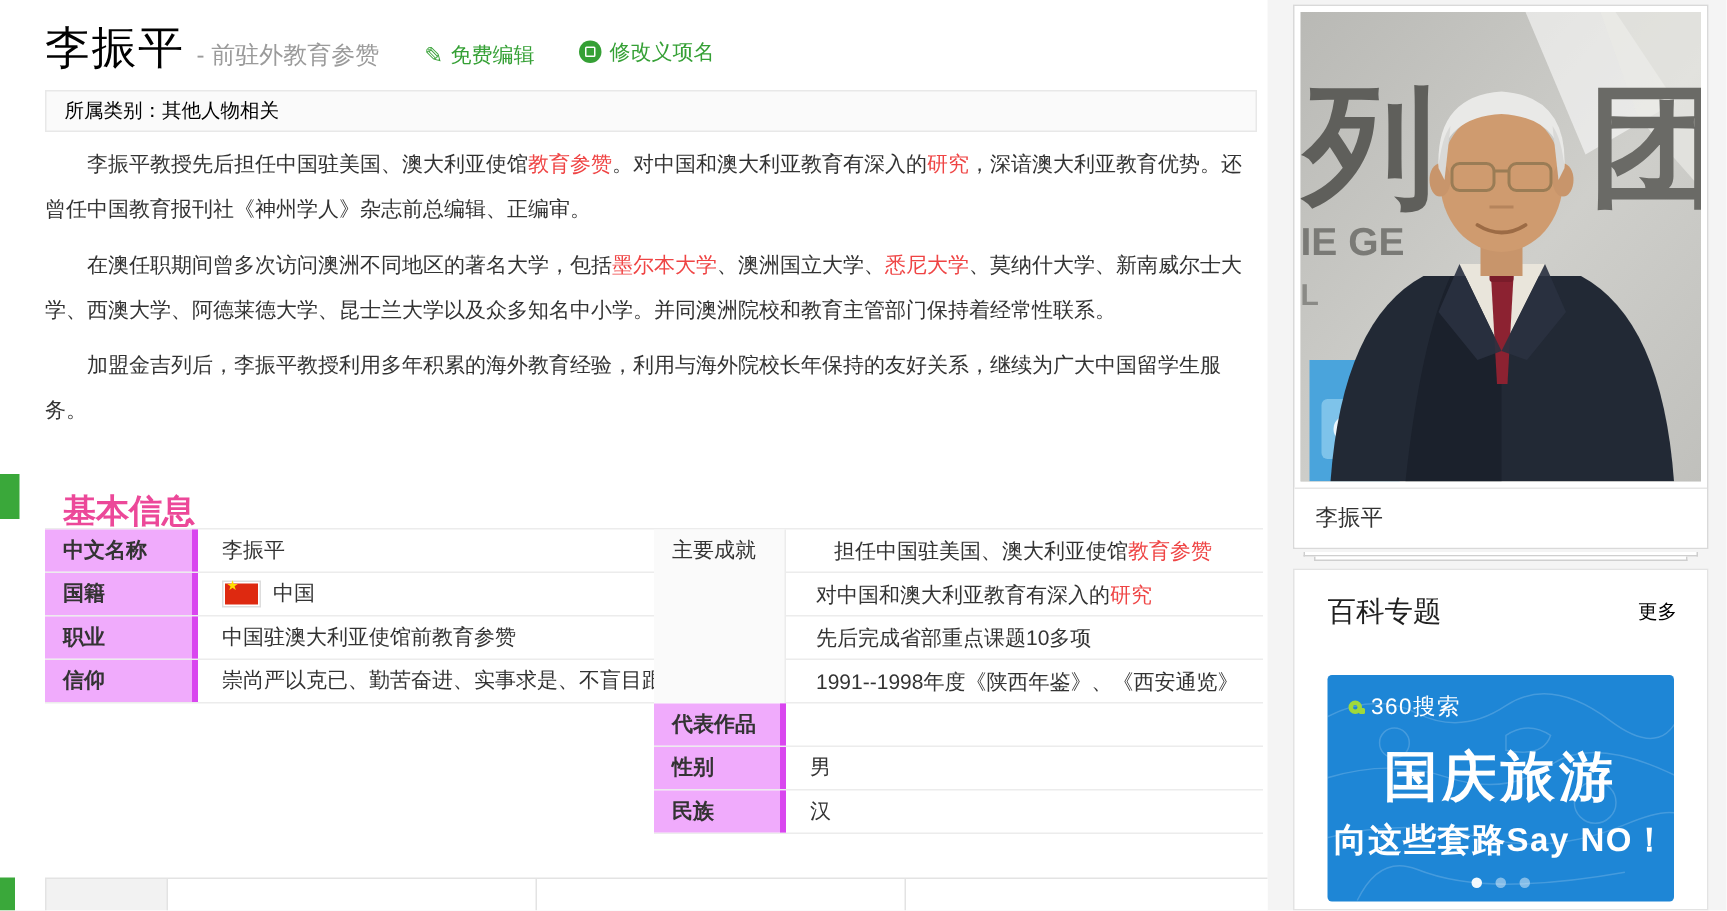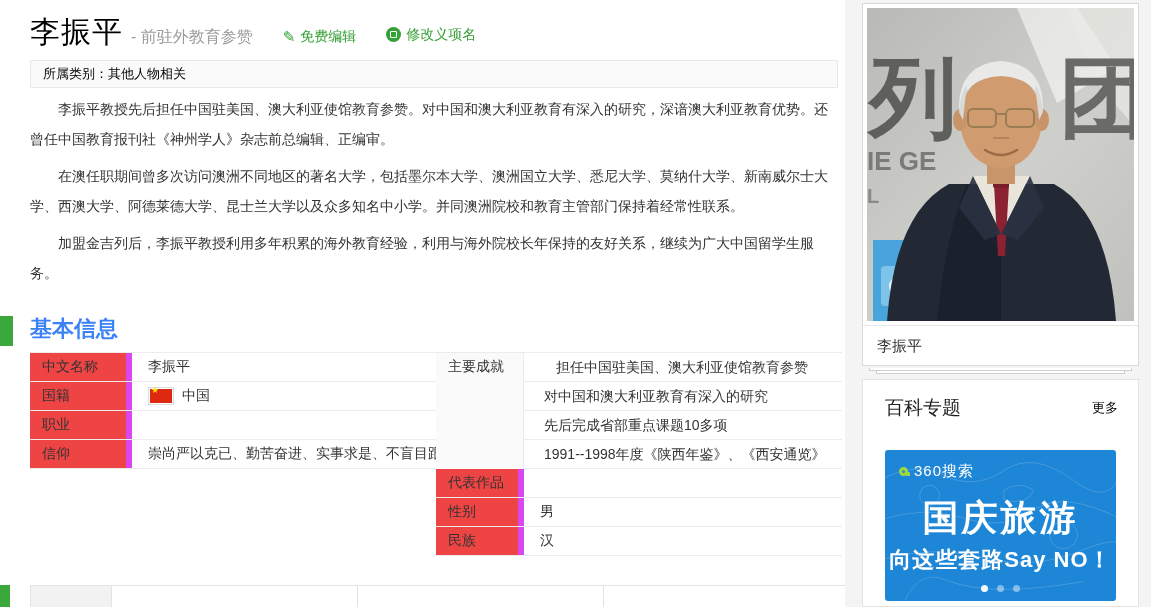--- a/index.html
+++ b/index.html
@@ -18,31 +18,31 @@
   .page-subtitle { font-size:16px; color:#9b9b9b; margin-left:8px; }
   .head-link { display:inline-flex; align-items:center; margin-left:30px; font-size:14px; color:#35a035; cursor:pointer; text-decoration:none; }
   .head-link .pencil { font-size:15px; margin-right:5px; color:#35a035; }
   .rename-badge { width:15px; height:15px; border-radius:50%; background:#35a035; margin-right:5px; position:relative; display:inline-block; }
   .rename-badge::after { content:""; position:absolute; left:4px; top:4px; width:5px; height:5px; border:1.5px solid #fff; border-radius:1px; }
 
   .category-bar { position:absolute; left:30px; top:60px; width:808px; height:28px; background:#fafafa; border:1px solid #e8e8e8; font-size:13px; color:#000000; line-height:26px; padding-left:12px; }
 
   .intro { position:absolute; left:30px; top:94px; width:798px; }
   .intro p { margin:0 0 7px 0; font-size:14px; line-height:30px; color:#333; text-indent:28px; }
-  a.lnk { color:#404040; text-decoration:none; cursor:pointer; }
+  a.lnk { color:#ef4444; text-decoration:none; cursor:pointer; }
 
   .sec-marker { position:absolute; left:0; top:316px; width:13px; height:30px; background:#3aa83a; }
-  .sec-title { position:absolute; left:30px; top:314px; margin:0; font-size:22px; font-weight:bold; color:#3b82f6; }
+  .sec-title { position:absolute; left:30px; top:314px; margin:12px; font-size:22px; font-weight:bold; color:#ec4899; }
 
   .info-table { position:absolute; left:30px; top:352px; width:812px; display:flex; }
   .tbl { border-top:1px solid #ececec; }
   .tbl-left  { width:406px; }
   .tbl-right { width:406px; }
   .irow { display:flex; border-bottom:1px solid #ececec; min-height:29px; font-size:14px; }
-  .ilabel { background:#ef4444; border-right:6px solid #d946ef; display:flex; align-items:center; padding-left:12px; color:#333; flex:none; }
+  .ilabel { background:#f0abfc; border-right:4px solid #d946ef; display:flex; align-items:center; padding-left:12px; color:#333; flex:none;font-weight:bold; }
   .tbl-left  .ilabel { width:102px; }
   .tbl-right .ilabel { width:88px; }
   .ivalue { display:flex; align-items:center; padding-left:16px; color:#333; flex:1; white-space:nowrap; overflow:hidden; }
   .ivalue.pad-more { padding-left:32px; }
   .ach { display:flex; }
   .ach-label { width:88px; background:#fafafa; border-right:1px solid #ececec; padding:5px 0 0 12px; font-size:14px; }
   .ach-vals { flex:1; }
   .ach-vals .arow { border-bottom:1px solid #ececec; height:29px; line-height:28px; padding-left:20px; font-size:14px; white-space:nowrap; }
   .ach-vals .arow.first { padding-left:32px; }
 
@@ -124,20 +124,21 @@
         <div class="ilabel">国籍</div>
         <div class="ivalue">
           <span class="flag">
               <span class="flag-inner"></span>
             </span>
           <span>中国</span>
         </div>
       </div>
       <div class="irow">
         <div class="ilabel">职业</div>
+        <div class="ivalue">中国驻澳大利亚使馆前教育参赞</div>
       </div>
       <div class="irow">
         <div class="ilabel">信仰</div>
         <div class="ivalue">崇尚严以克已、勤苦奋进、实事求是、不盲目跟从的...</div>
       </div>
     </div>
 
     <div class="tbl tbl-right">
       <div class="ach">
         <div class="ach-label">主要成就</div>

